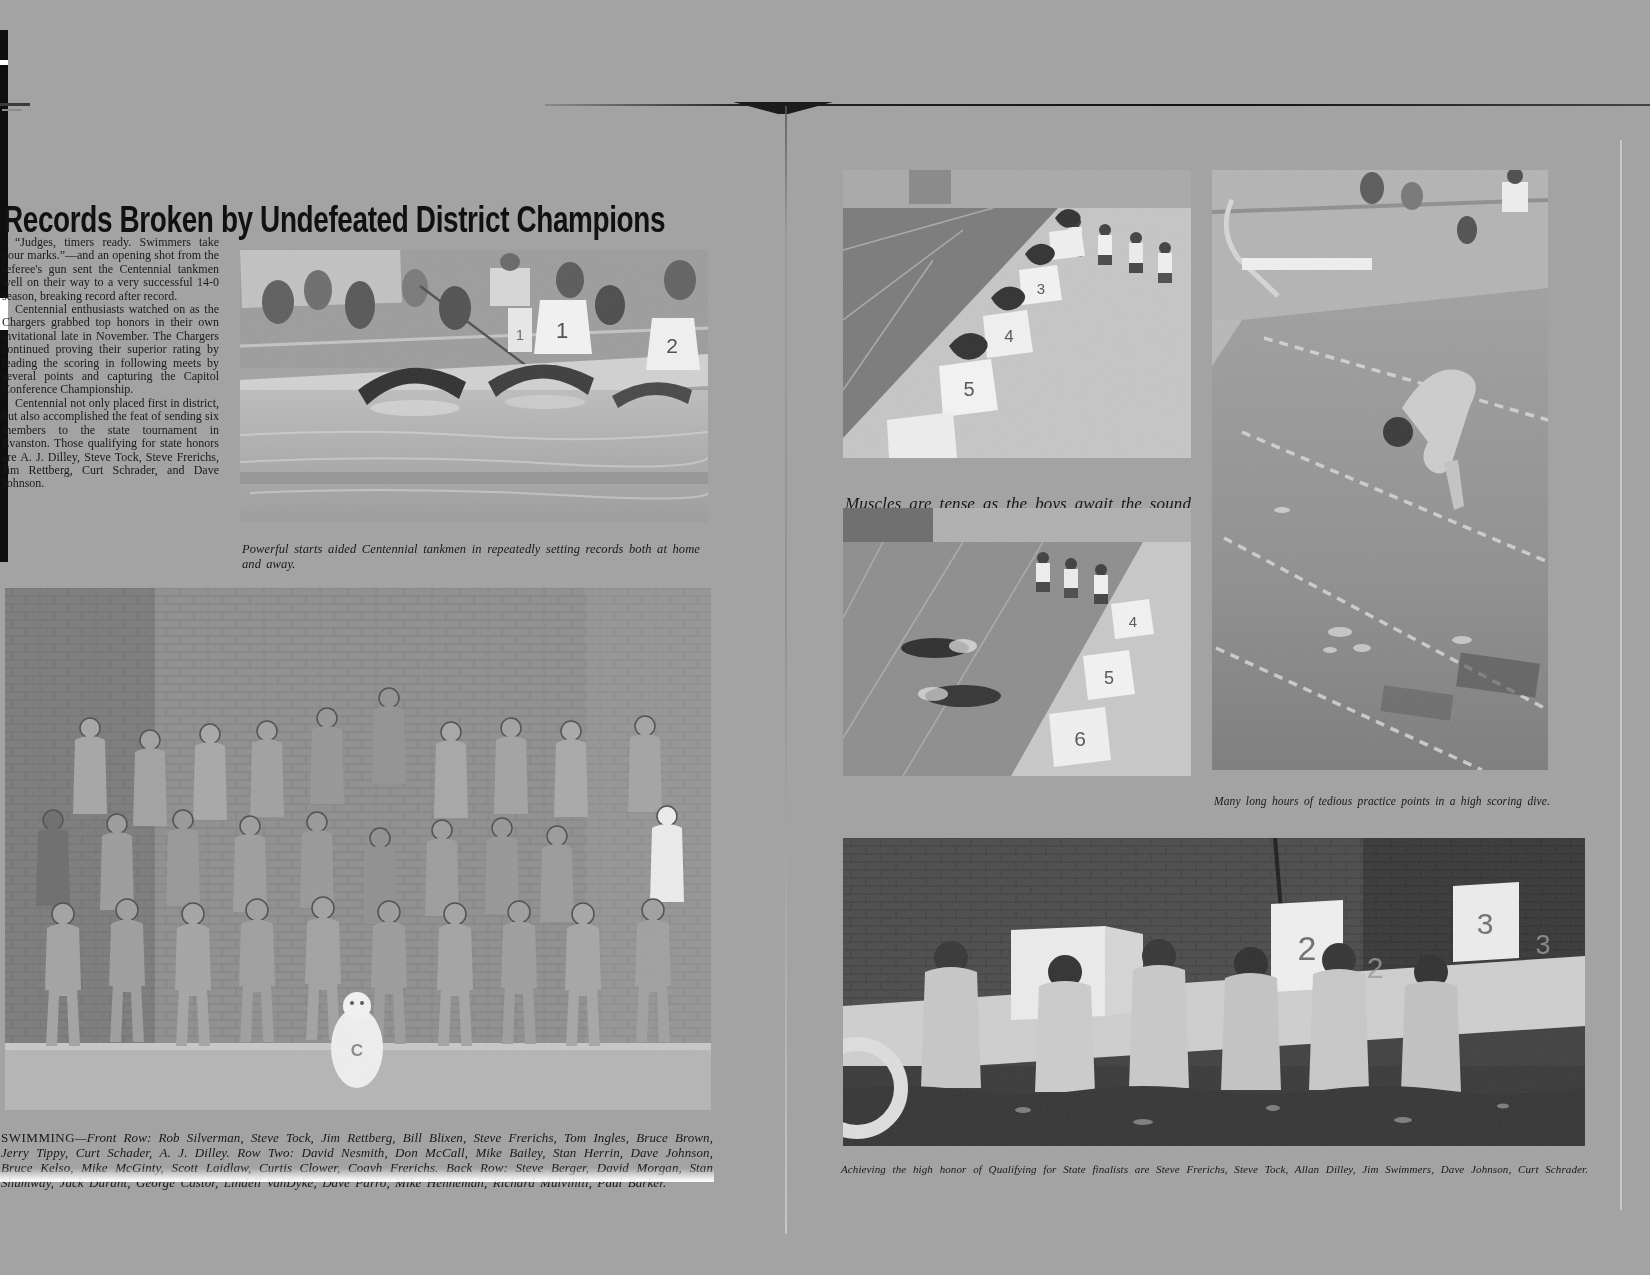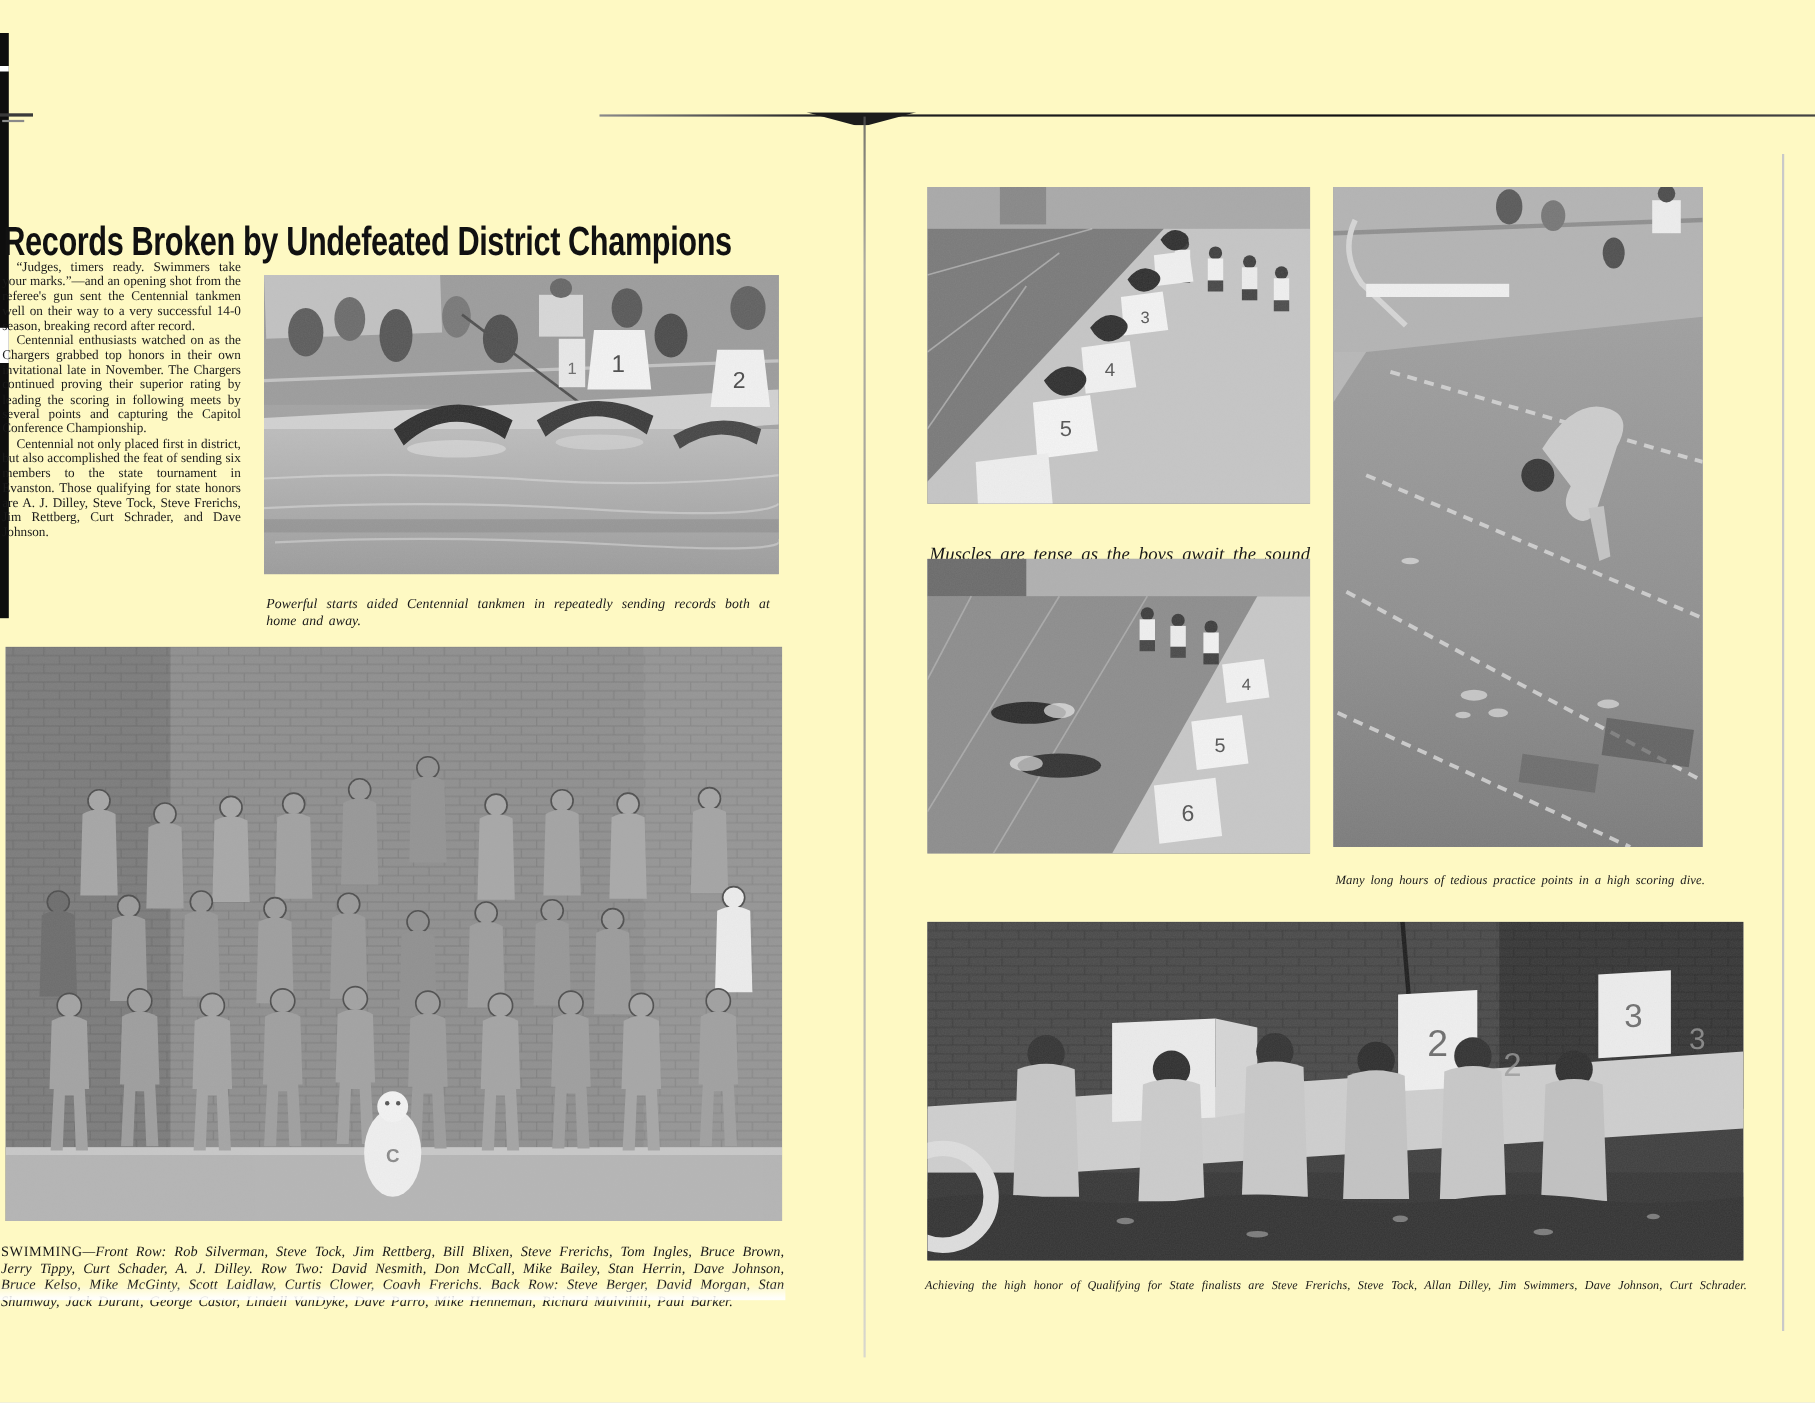--- a/index.html
+++ b/index.html
@@ -1,16 +1,16 @@
 <!DOCTYPE html>
 <html><head>
 <meta charset="utf-8">
 <style>
   html,body{margin:0;padding:0;background:#e8e8e8;}
-  #canvas{position:relative;width:1650px;height:1275px;background:#fef9c3;overflow:hidden;
+  #canvas{position:relative;width:1650px;height:1275px;background:#a3a3a3;overflow:hidden;
           font-family:"Liberation Serif",serif;color:#1a1a1a;}
   .abs{position:absolute;}
   
   .edge-strip{left:0;top:30px;width:8px;height:532px;background:#0e0e0e;}
   .edge-notch{left:0;width:8px;background:#ffffff;}
   .top-dash-a{left:0;top:103px;width:30px;height:3px;background:#3a3a3a;}
   .top-dash-b{left:2px;top:109px;width:20px;height:2px;background:#8a8a8a;}
   .top-line{left:545px;top:104px;width:1105px;height:2px;
             background:linear-gradient(to right,#8a8a8a,#222 18%,#111 62%,#444);}
   .fold-wedge{left:733px;top:102px;width:100px;height:12px;background:#1c1c1c;
@@ -149,21 +149,21 @@
       <g stroke="#e6e6e6" stroke-width="2" opacity=".45" fill="none">
         <path d="M0 185 Q120 178 240 186 T468 182"></path>
         <path d="M0 212 Q150 204 300 213 T468 208"></path>
         <path d="M10 243 Q160 236 320 245 T468 240"></path>
       </g>
       <rect x="0" y="222" width="468" height="12" fill="#898989" opacity=".55"></rect>
       <rect width="468" height="272" filter="url(#grain)" opacity=".28"></rect>
     </svg>
   </div>
 
-  <p class="abs caption cap-starts">Powerful starts aided Centennial tankmen in repeatedly sending records both at home and away.</p>
+  <p class="abs caption cap-starts">Powerful starts aided Centennial tankmen in repeatedly setting records both at home and away.</p>
 
   <div class="abs photo ph-team">
     <svg viewBox="0 0 706 522" width="706" height="522">
       <rect width="706" height="522" fill="url(#bricksLight)"></rect>
       <rect width="150" height="522" fill="#000" opacity=".13"></rect>
       <rect x="580" width="126" height="522" fill="#fff" opacity=".06"></rect>
       <rect y="455" width="706" height="67" fill="#b5b5b5"></rect>
       <rect y="455" width="706" height="7" fill="#c8c8c8"></rect>
       <g>
         <use href="#pstand" x="0" y="0" transform="translate(85,130)" style="color:#a6a6a6"></use>

